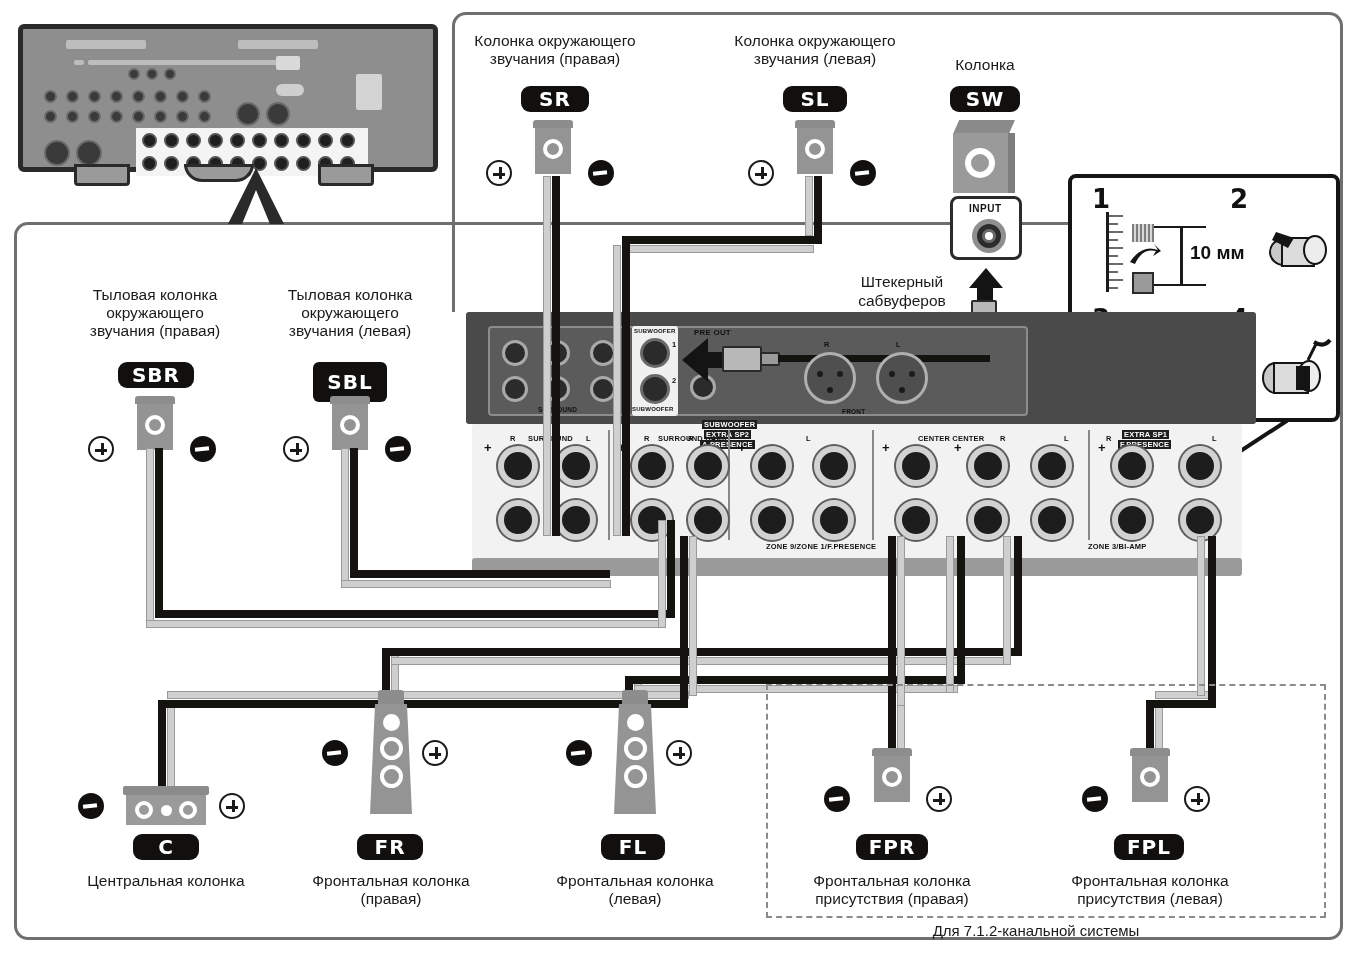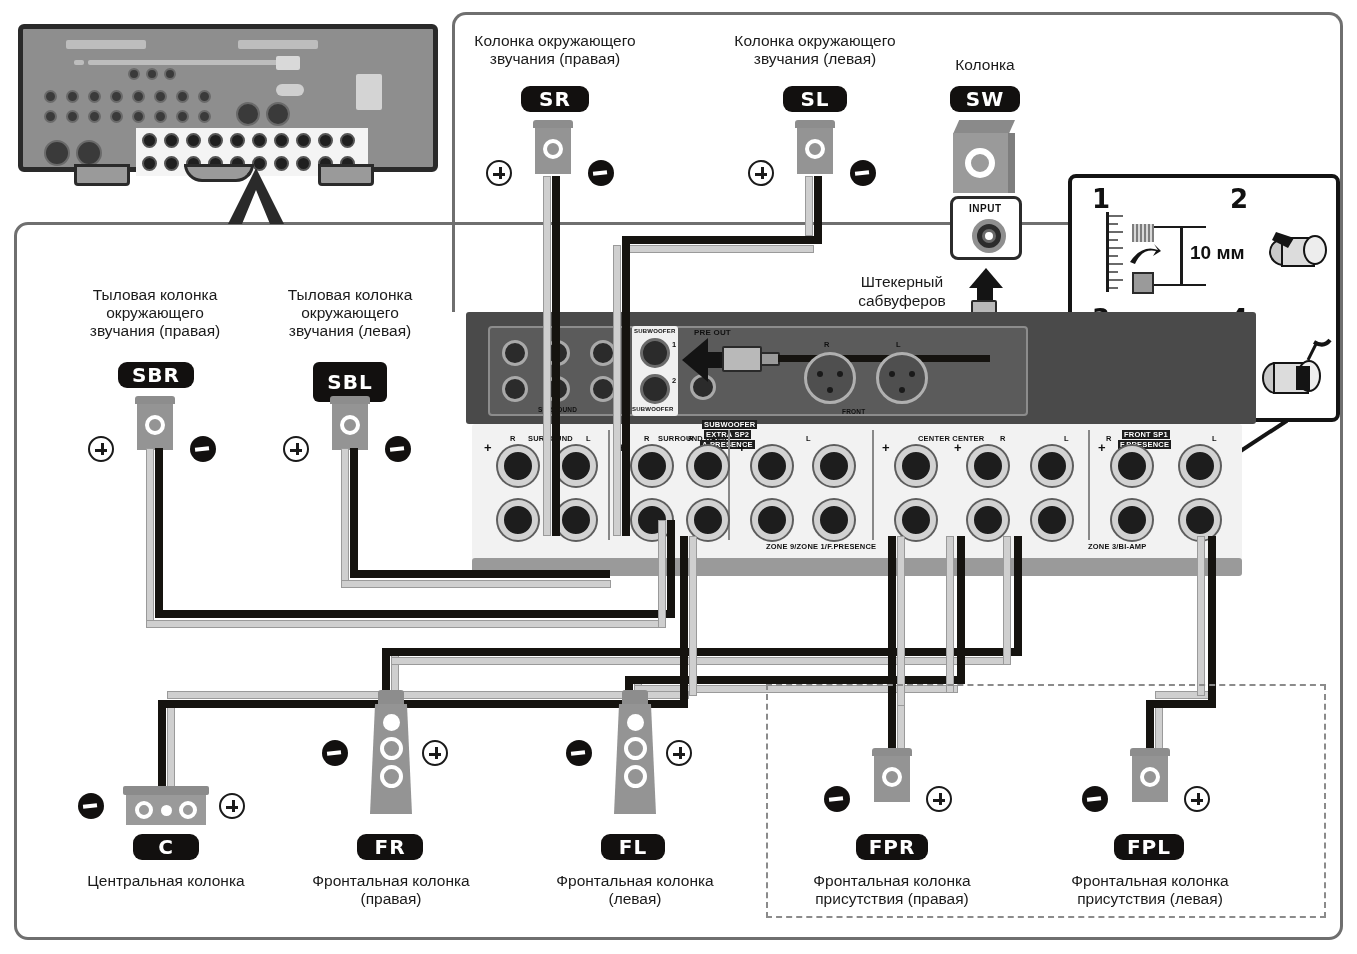--- a/index.html
+++ b/index.html
@@ -373,21 +373,21 @@
     <div class="tlabel" style="left:430px;top:28px;">L</div>
 
     <div class="white" style="left:6px;top:112px;width:770px;height:146px;"></div>
 
     <div class="tlabel" style="left:62px;top:122px;">SURROUND</div>
     <div class="tlabel" style="left:192px;top:122px;">SURROUND BACK</div>
     <div class="tlabel inv" style="left:236px;top:108px;">SUBWOOFER</div>
     <div class="tlabel inv" style="left:238px;top:118px;">EXTRA SP2</div>
     <div class="tlabel inv" style="left:234px;top:128px;">A.PRESENCE</div>
     <div class="tlabel" style="left:452px;top:122px;">CENTER CENTER</div>
-    <div class="tlabel inv" style="left:656px;top:118px;">FRONT SP1</div>
+    <div class="tlabel inv" style="left:656px;top:118px;">EXTRA SP1</div>
     <div class="tlabel inv" style="left:652px;top:128px;text-align:center;">F.PRESENCE</div>
 
     <div class="tlabel" style="left:300px;top:230px;">ZONE 9/ZONE 1/F.PRESENCE</div>
     <div class="tlabel" style="left:622px;top:230px;">ZONE 3/BI-AMP</div>
 
     <div class="divider" style="left:142px;top:118px;height:110px;"></div>
     <div class="divider" style="left:262px;top:118px;height:110px;"></div>
     <div class="divider" style="left:406px;top:118px;height:110px;"></div>
     <div class="divider" style="left:622px;top:118px;height:110px;"></div>
 
@@ -530,20 +530,21 @@
       <div class="d2"></div>
       <div class="d3"></div>
   </div>
   <div class="minus" style="left:566px;top:740px;"></div>
   <div class="plus" style="left:666px;top:740px;"></div>
   <div class="pill" style="left:601px;top:834px;width:64px;height:26px;">FL</div>
   <div class="cap" style="left:527px;top:872px;width:216px;">Фронтальная колонка
 (левая)</div>
 
   <div class="dashed" style="left:766px;top:684px;width:560px;height:234px;"></div>
+  <div class="cap" style="left:756px;top:922px;width:560px;text-align:center;font-size:15px;">Для 7.1.2-канальной системы</div>
 
   <div class="spk-small" style="left:870px;top:748px;width:44px;height:56px;">
     <div class="top"></div>
       <div class="body"></div>
       <div class="drv"></div>
   </div>
   <div class="minus" style="left:824px;top:786px;"></div>
   <div class="plus" style="left:926px;top:786px;"></div>
   <div class="pill" style="left:856px;top:834px;width:72px;height:26px;">FPR</div>
   <div class="cap" style="left:784px;top:872px;width:216px;">Фронтальная колонка

